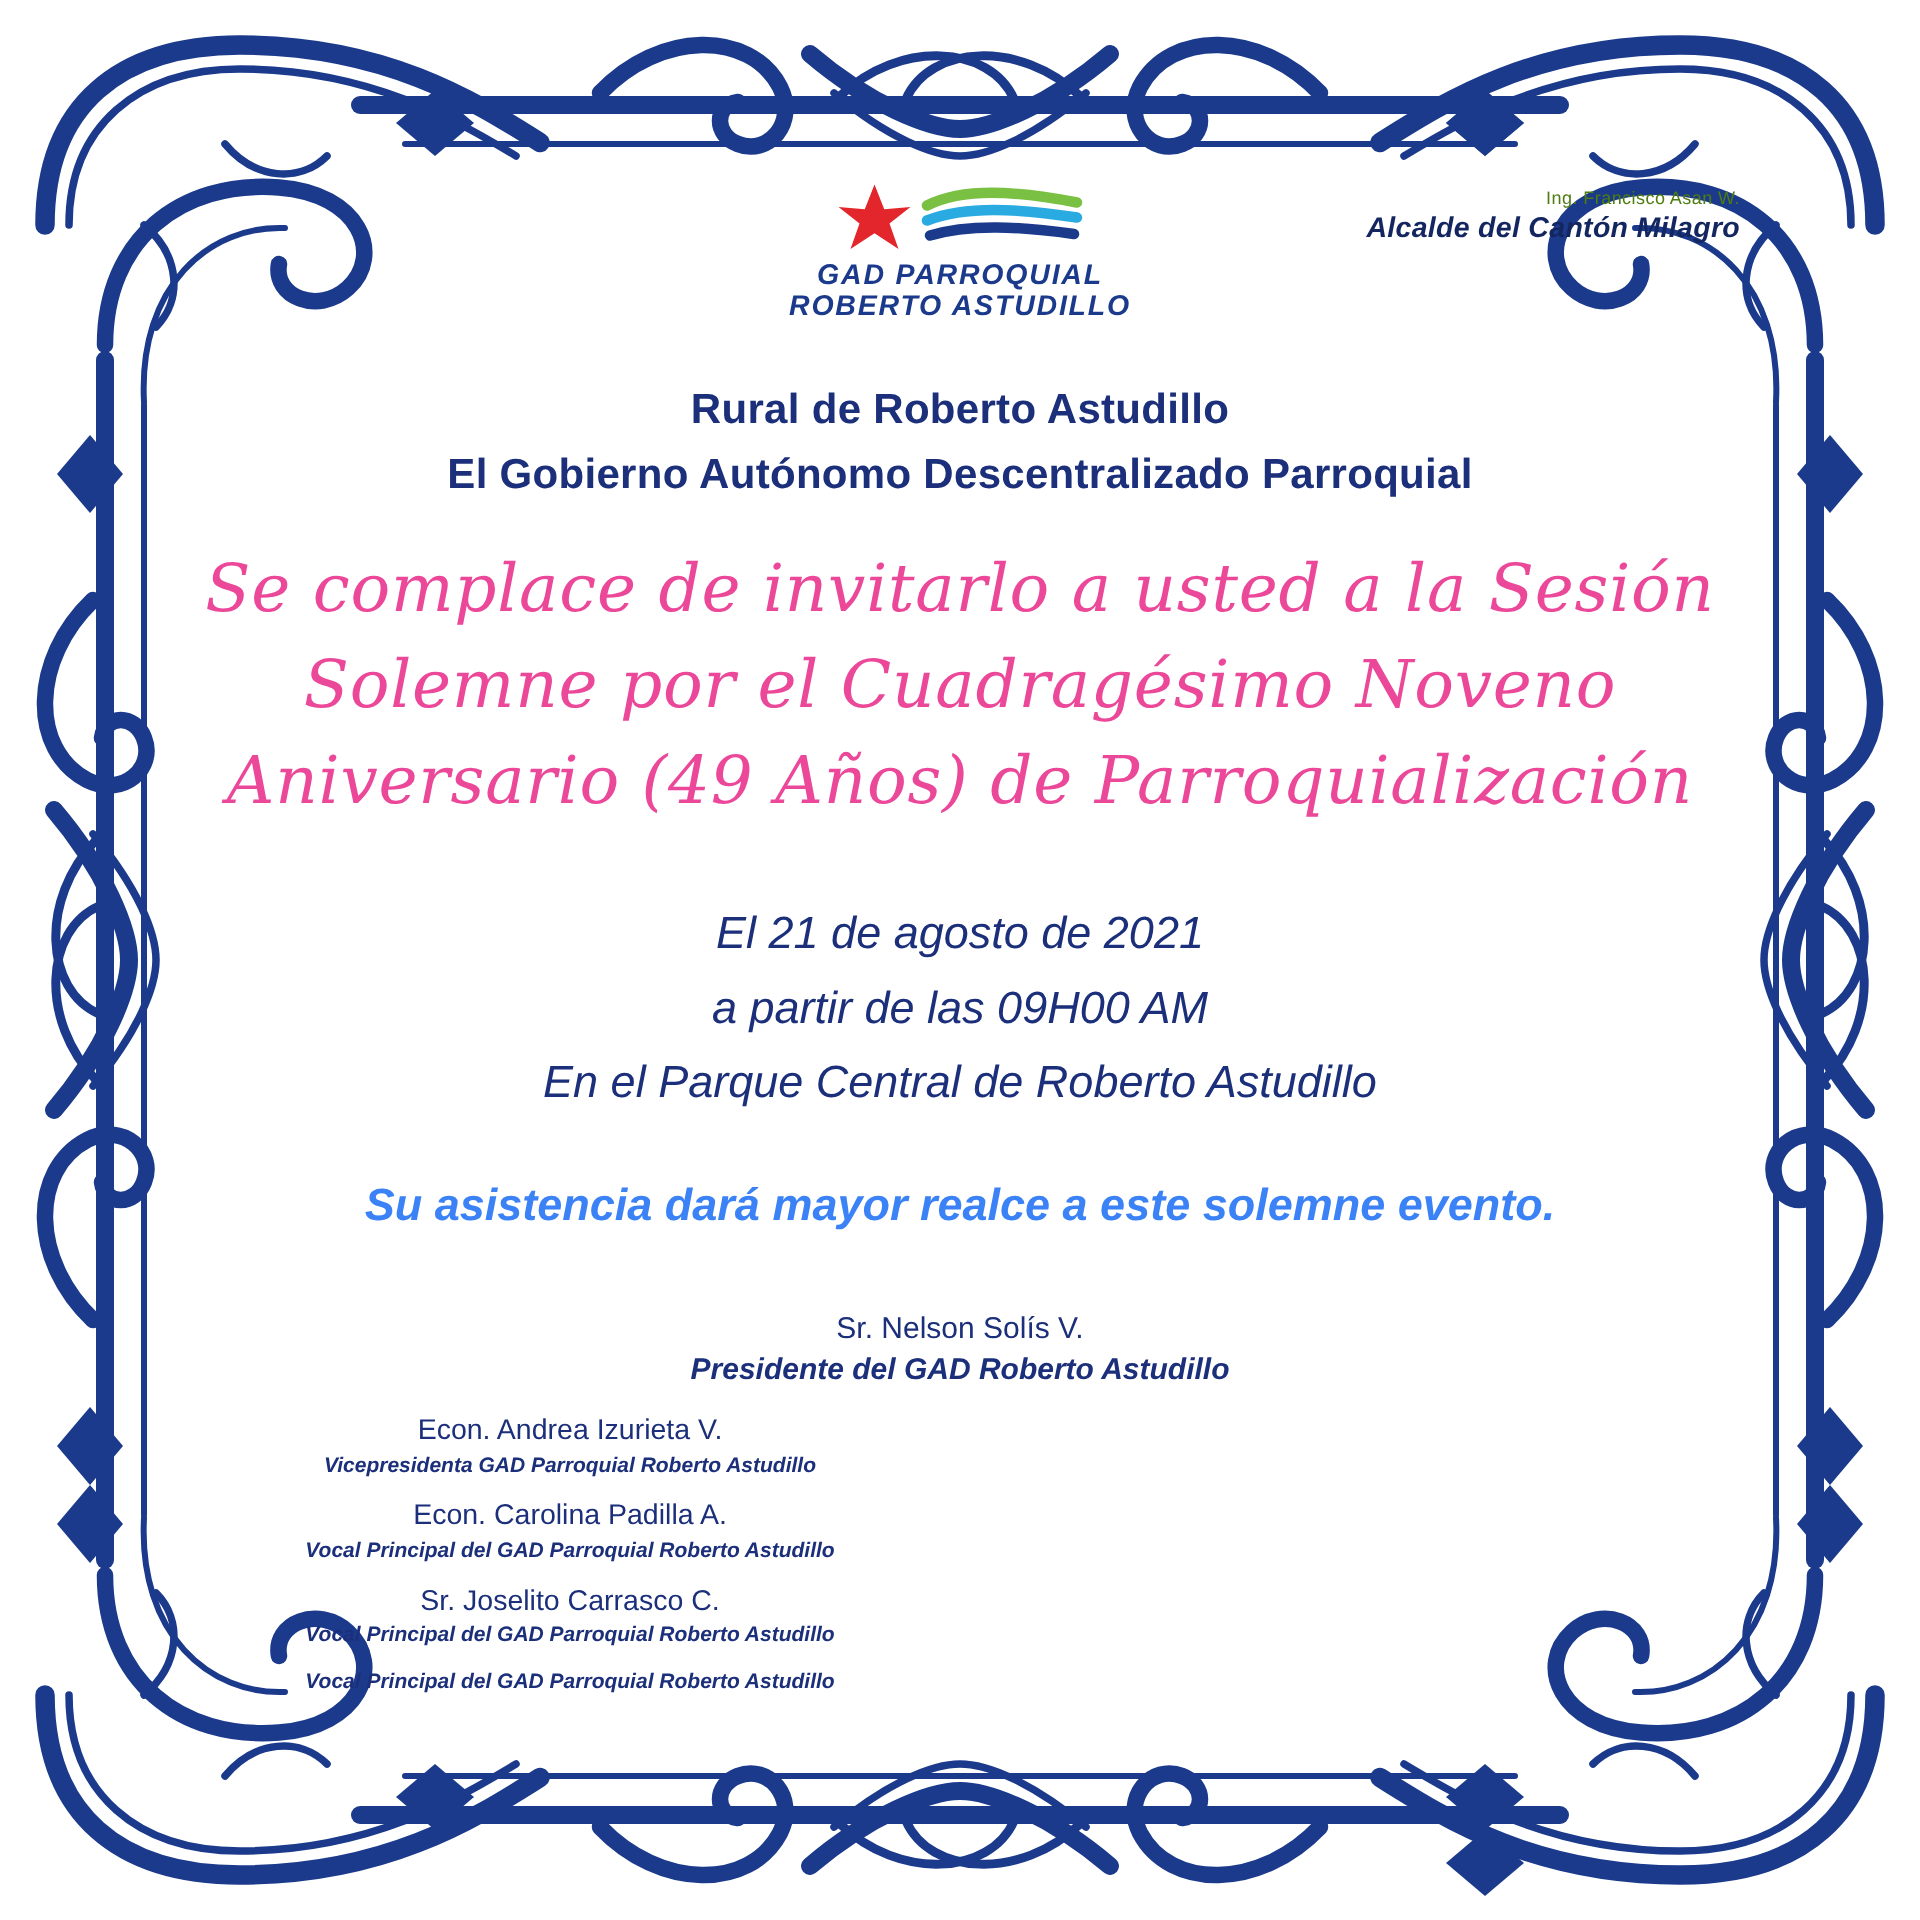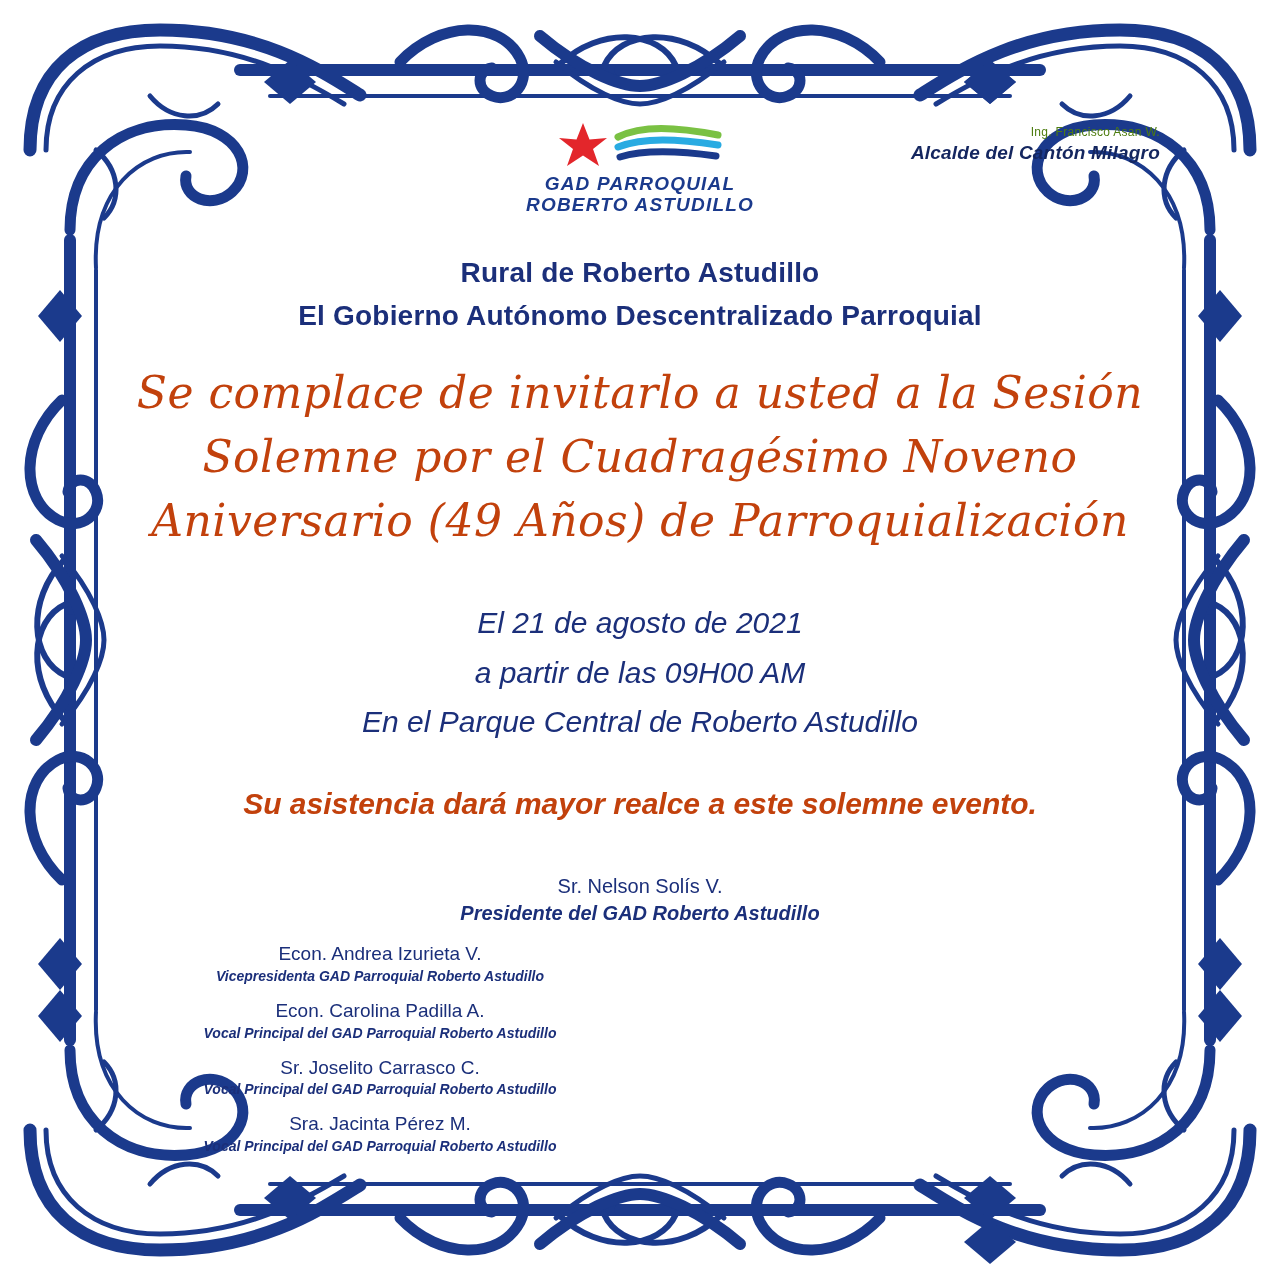--- a/index.html
+++ b/index.html
@@ -105,41 +105,41 @@
     color: #1b2f7a;
   }
 
   
   .script {
     margin-top: 24px;
     font-family: "DejaVu Serif", serif;
     font-style: italic;
     font-size: 44px;
     line-height: 1.45;
-    color: #c2410c;
+    color: #ec4899;
     letter-spacing: .5px;
   }
   .script div { white-space: nowrap; }
 
   
   .details {
     margin-top: 46px;
     font-size: 30px;
     font-style: italic;
     line-height: 1.65;
     color: #1b2f7a;
   }
 
   .assist {
     margin-top: 34px;
     font-size: 30px;
     font-style: italic;
     font-weight: bold;
     line-height: 1.55;
-    color: #c2410c;
+    color: #3b82f6;
     padding: 0 110px;
   }
 
   
   .signatures {
     margin-top: 46px;
   }
   .sig-center {
     text-align: center;
   }
@@ -292,20 +292,19 @@
         </div>
         <div class="sig-cell">
           <div class="sig-name">Econ. Carolina Padilla A.</div>
           <div class="sig-role">Vocal Principal del GAD Parroquial Roberto Astudillo</div>
         </div>
         <div class="sig-cell">
           <div class="sig-name">Sr. Joselito Carrasco C.</div>
           <div class="sig-role">Vocal Principal del GAD Parroquial Roberto Astudillo</div>
         </div>
         <div class="sig-cell">
-          <div class="sig-name">Sra. Jacinta Pérez M.</div>
           <div class="sig-role">Vocal Principal del GAD Parroquial Roberto Astudillo</div>
         </div>
       </div>
     </div>
 
   </div>
 </div>
 
 </body></html>

